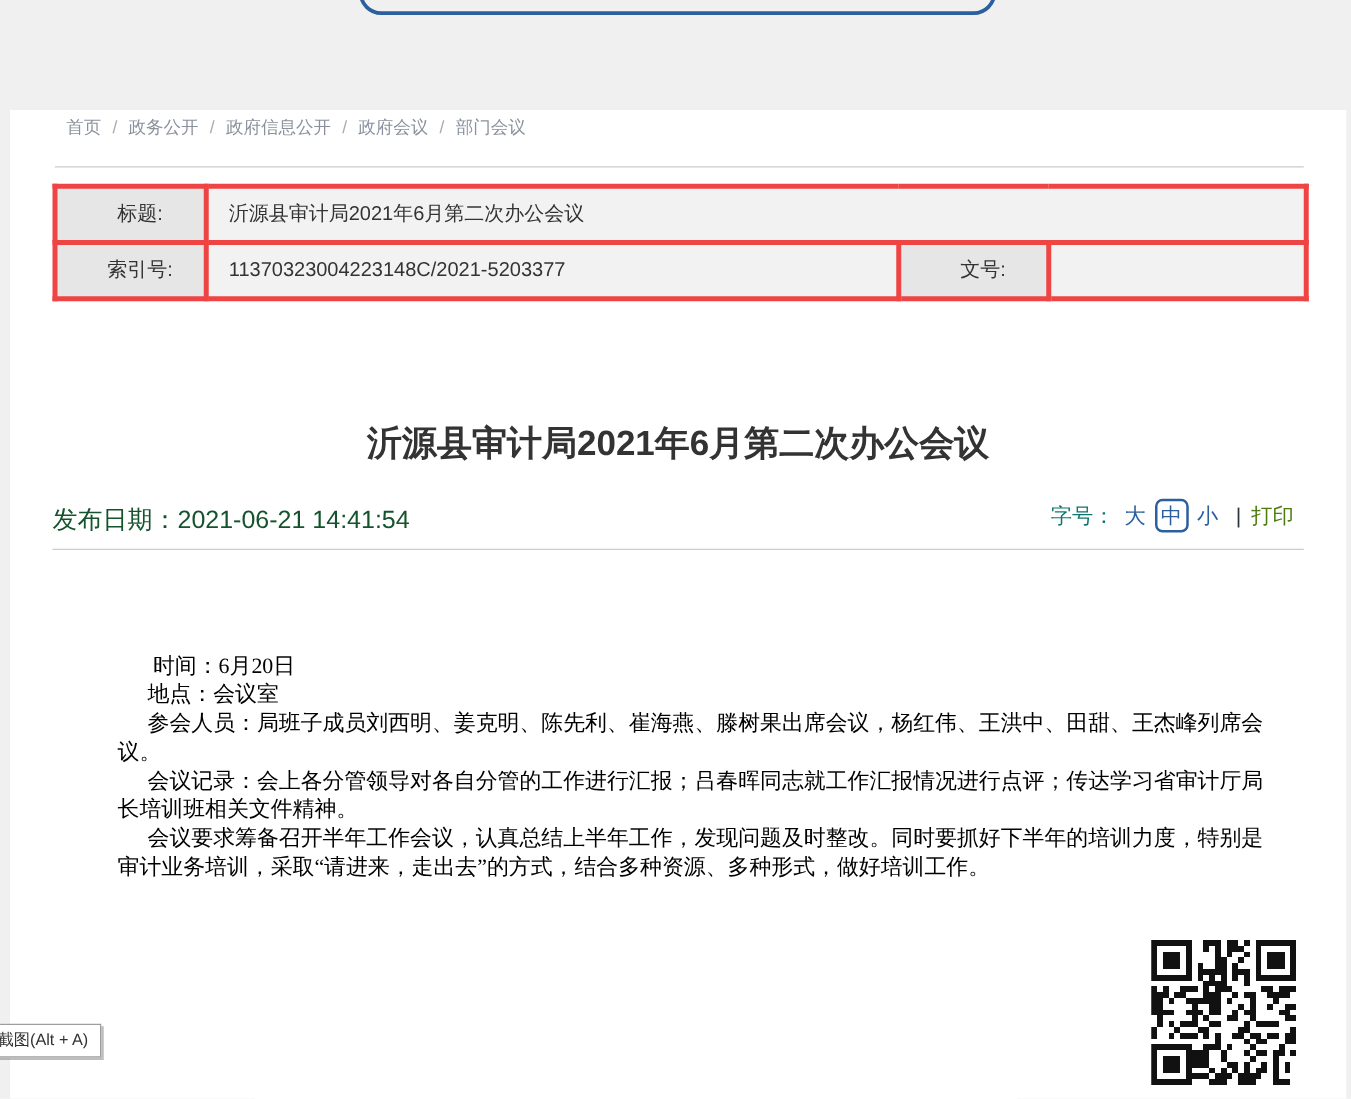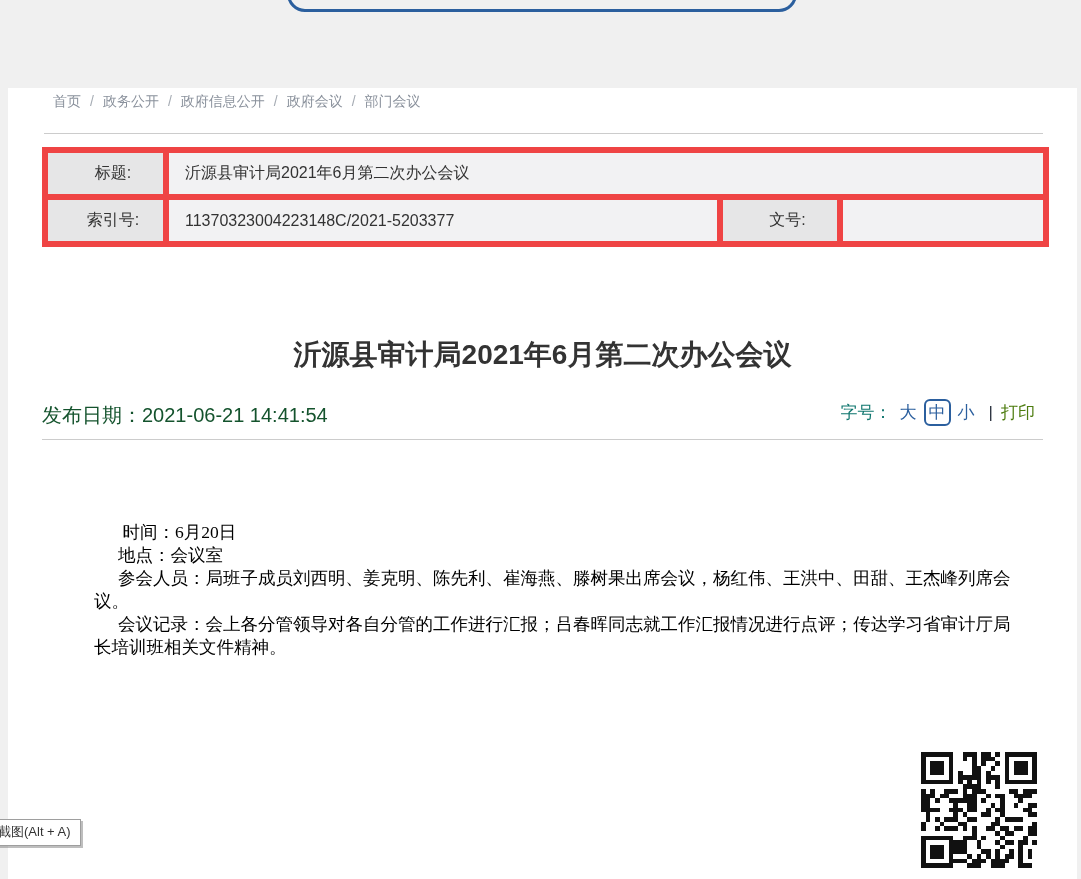--- a/index.html
+++ b/index.html
@@ -11,21 +11,21 @@
   
   .card{position:absolute;left:8px;top:88px;width:1069px;height:791px;background:#ffffff;}
   .breadcrumb{position:absolute;left:40px;top:93px;font-size:14px;color:#8a919c;margin-left:13px;}
   .crumb{color:#8a919c;}
   .crumb-sep{color:#a6acb4;margin:0 9px;}
   .divider{position:absolute;height:1px;background:#cccccc;}
   .d1{left:44px;top:133px;width:999px;}
   .d2{left:42px;top:439px;width:1001px;}
   table.meta{position:absolute;left:42px;top:147px;width:1001px;border-collapse:collapse;
              font-size:16px;color:#333;table-layout:fixed;}
-  table.meta td{border:6px solid #ef4444;height:39px;padding-left:16px;}
+  table.meta td{border:4px solid #ef4444;height:39px;padding-left:16px;}
   td.lbl{background:#e6e6e7;text-align:center;color:#333;}
   td.val{background:#f2f2f3;padding-left:17px;text-align:left;}
   .title{position:absolute;left:42px;top:336px;width:1001px;text-align:center;
          font-size:28px;font-weight:bold;color:#333;}
   .pubdate{position:absolute;left:42px;top:402px;font-size:20px;color:#14532d;}
   .tools{position:absolute;top:399px;right:46px;font-size:17px;color:#39414f;
          display:flex;align-items:center;}
   .fs-label{color:#0f766e;margin-right:4px;}
   .fs-opt{color:#2b5f9e;margin:0 4px;cursor:pointer;}
   .fs-opt.active{border:2px solid #2b5f9e;border-radius:6px;padding:0 3px;margin:0 3px;}
@@ -86,20 +86,21 @@
     <span class="print">打印</span>
   </div>
 
   <div class="divider d2"></div>
 
   <div class="content">
       <p> 时间：6月20日</p>
       <p>地点：会议室</p>
       <p>参会人员：局班子成员刘西明、姜克明、陈先利、崔海燕、滕树果出席会议，杨红伟、王洪中、田甜、王杰峰列席会议。</p>
       <p>会议记录：会上各分管领导对各自分管的工作进行汇报；吕春晖同志就工作汇报情况进行点评；传达学习省审计厅局长培训班相关文件精神。</p>
+      <p>会议要求筹备召开半年工作会议，认真总结上半年工作，发现问题及时整改。同时要抓好下半年的培训力度，特别是审计业务培训，采取“请进来，走出去”的方式，结合多种资源、多种形式，做好培训工作。</p>
     </div>
 
   <svg class="qr" viewBox="0 0 25 25" fill="#111" shape-rendering="crispEdges">
     <rect x="0" y="0" width="25" height="25" fill="#ffffff"></rect>
   <rect x="0" y="0" width="1" height="1"></rect>
       <rect x="1" y="0" width="1" height="1"></rect>
       <rect x="2" y="0" width="1" height="1"></rect>
       <rect x="3" y="0" width="1" height="1"></rect>
       <rect x="4" y="0" width="1" height="1"></rect>
       <rect x="5" y="0" width="1" height="1"></rect>

